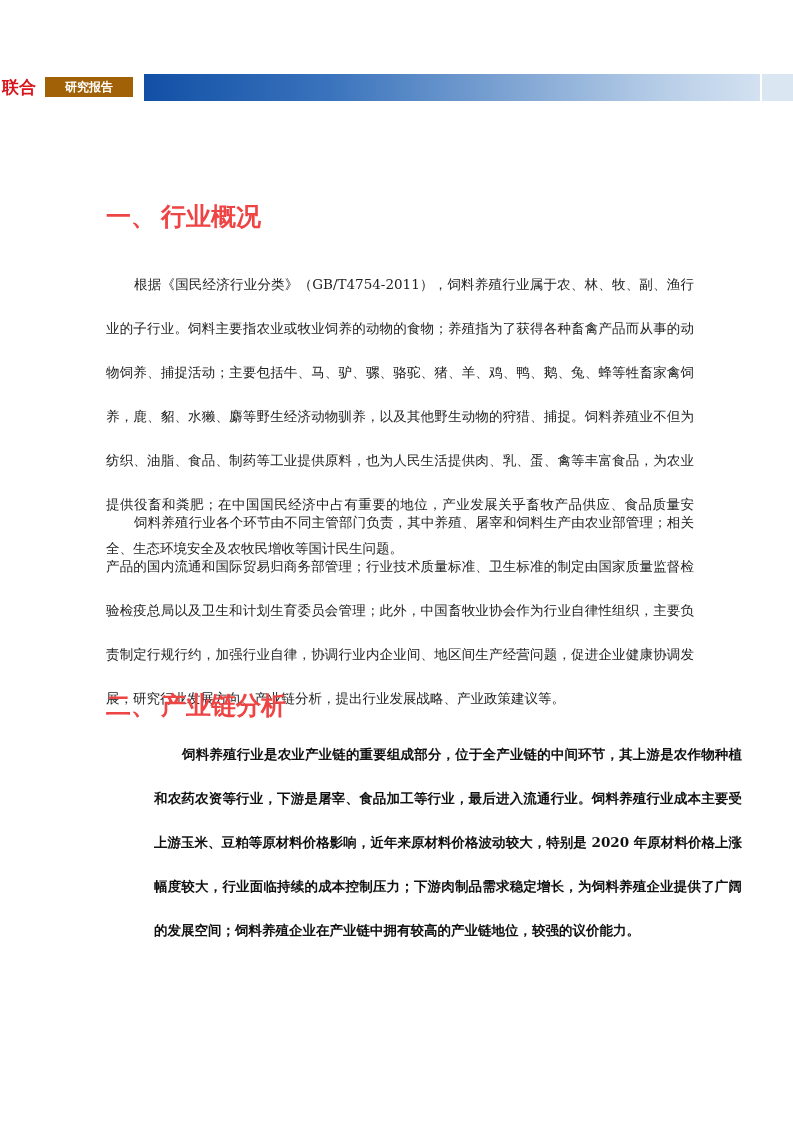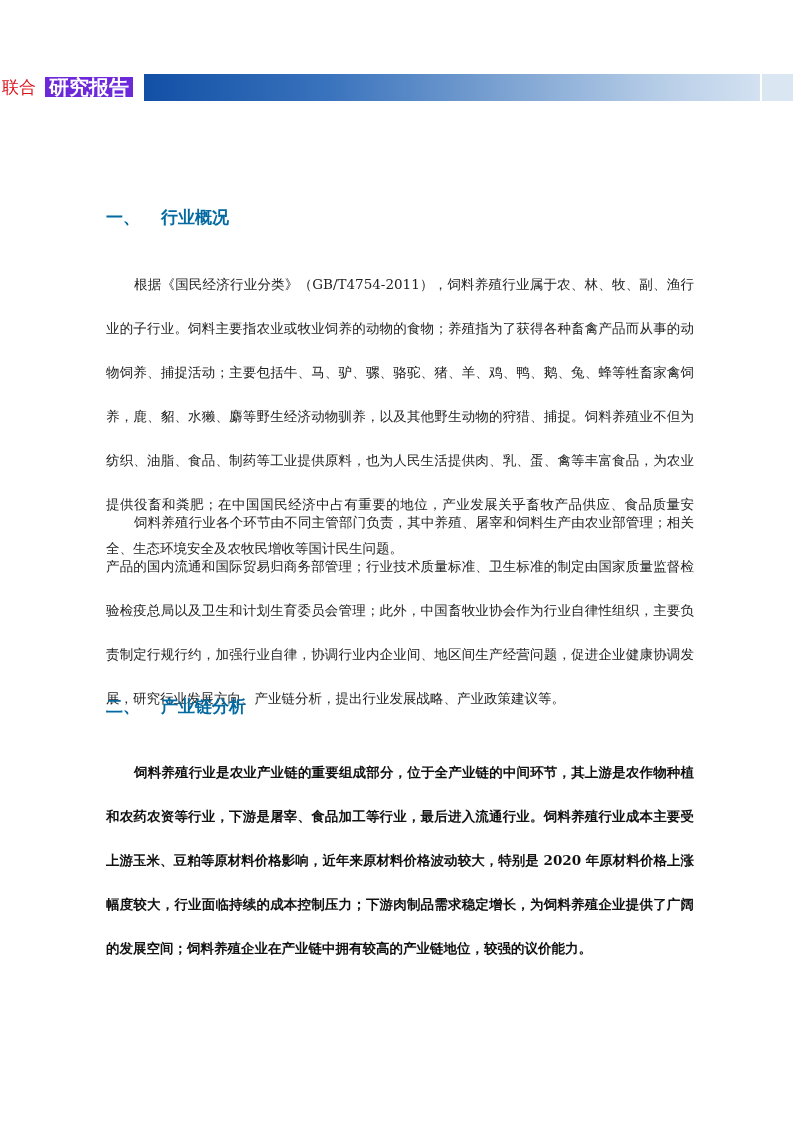--- a/index.html
+++ b/index.html
@@ -22,37 +22,37 @@
       width: 793px;
       height: 28px;
     }
     .brand-red {
       position: absolute;
       left: 2px;
       top: 2px;
       height: 24px;
       line-height: 24px;
       font-family: "DejaVu Sans", "Liberation Sans", sans-serif;
-      font-weight: normal;
+      font-weight: bold;
       font-size: 17px;
       color: #d9141b;
       letter-spacing: 0px;
     }
     .brand-box {
       position: absolute;
       left: 45px;
       top: 4px;
       height: 20px;
       width: 88px;
       line-height: 20px;
-      background: #6d28d9;
+      background: #a16207;
       color: #ffffff;
       font-family: "DejaVu Sans", "Liberation Sans", sans-serif;
       font-weight: bold;
-      font-size: 20px;
+      font-size: 12px;
       text-align: center;
       letter-spacing: 0px;
     }
     .header-bar {
       position: absolute;
       left: 144px;
       top: 1px;
       width: 616px;
       height: 27px;
       background: linear-gradient(to right, #1250a6 0%, #3a73bd 30%, #7fa5d3 60%, #b9cfe8 85%, #d3e1f1 100%);
@@ -63,22 +63,22 @@
       top: 1px;
       width: 31px;
       height: 27px;
       background: #dbe6f3;
     }
     .section-title {
       position: absolute;
       left: 106px;
       font-family: "DejaVu Sans", "Liberation Sans", sans-serif;
       font-weight: bold;
-      font-size: 17px;
-      color: #0369a1;
+      font-size: 25px;
+      color: #ef4444;
       height: 28px;
       line-height: 28px;
     }
     .section-title .num {
       display: inline-block;
       width: 55px;
     }
     .para {
       position: absolute;
       left: 106px;
@@ -111,13 +111,13 @@
 </div>
 
 <p class="para" style="top:262px;">根据《国民经济行业分类》（GB/T4754-2011），饲料养殖行业属于农、林、牧、副、渔行业的子行业。饲料主要指农业或牧业饲养的动物的食物；养殖指为了获得各种畜禽产品而从事的动物饲养、捕捉活动；主要包括牛、马、驴、骡、骆驼、猪、羊、鸡、鸭、鹅、兔、蜂等牲畜家禽饲养，鹿、貂、水獭、麝等野生经济动物驯养，以及其他野生动物的狩猎、捕捉。饲料养殖业不但为纺织、油脂、食品、制药等工业提供原料，也为人民生活提供肉、乳、蛋、禽等丰富食品，为农业提供役畜和粪肥；在中国国民经济中占有重要的地位，产业发展关乎畜牧产品供应、食品质量安全、生态环境安全及农牧民增收等国计民生问题。</p>
 
 <p class="para" style="top:500px;">饲料养殖行业各个环节由不同主管部门负责，其中养殖、屠宰和饲料生产由农业部管理；相关产品的国内流通和国际贸易归商务部管理；行业技术质量标准、卫生标准的制定由国家质量监督检验检疫总局以及卫生和计划生育委员会管理；此外，中国畜牧业协会作为行业自律性组织，主要负责制定行规行约，加强行业自律，协调行业内企业间、地区间生产经营问题，促进企业健康协调发展，研究行业发展方向、产业链分析，提出行业发展战略、产业政策建议等。</p>
 
 <div class="section-title" style="top:692px;">
   <span class="num">二、</span><span>产业链分析</span>
 </div>
 
-<p class="para bold" style="top:750px;">饲料养殖行业是农业产业链的重要组成部分，位于全产业链的中间环节，其上游是农作物种植和农药农资等行业，下游是屠宰、食品加工等行业，最后进入流通行业。饲料养殖行业成本主要受上游玉米、豆粕等原材料价格影响，近年来原材料价格波动较大，特别是 2020 年原材料价格上涨幅度较大，行业面临持续的成本控制压力；下游肉制品需求稳定增长，为饲料养殖企业提供了广阔的发展空间；饲料养殖企业在产业链中拥有较高的产业链地位，较强的议价能力。</p>
+<p class="para bold" style="top:732px;margin-left:48px;">饲料养殖行业是农业产业链的重要组成部分，位于全产业链的中间环节，其上游是农作物种植和农药农资等行业，下游是屠宰、食品加工等行业，最后进入流通行业。饲料养殖行业成本主要受上游玉米、豆粕等原材料价格影响，近年来原材料价格波动较大，特别是 2020 年原材料价格上涨幅度较大，行业面临持续的成本控制压力；下游肉制品需求稳定增长，为饲料养殖企业提供了广阔的发展空间；饲料养殖企业在产业链中拥有较高的产业链地位，较强的议价能力。</p>
 
 </body></html>

